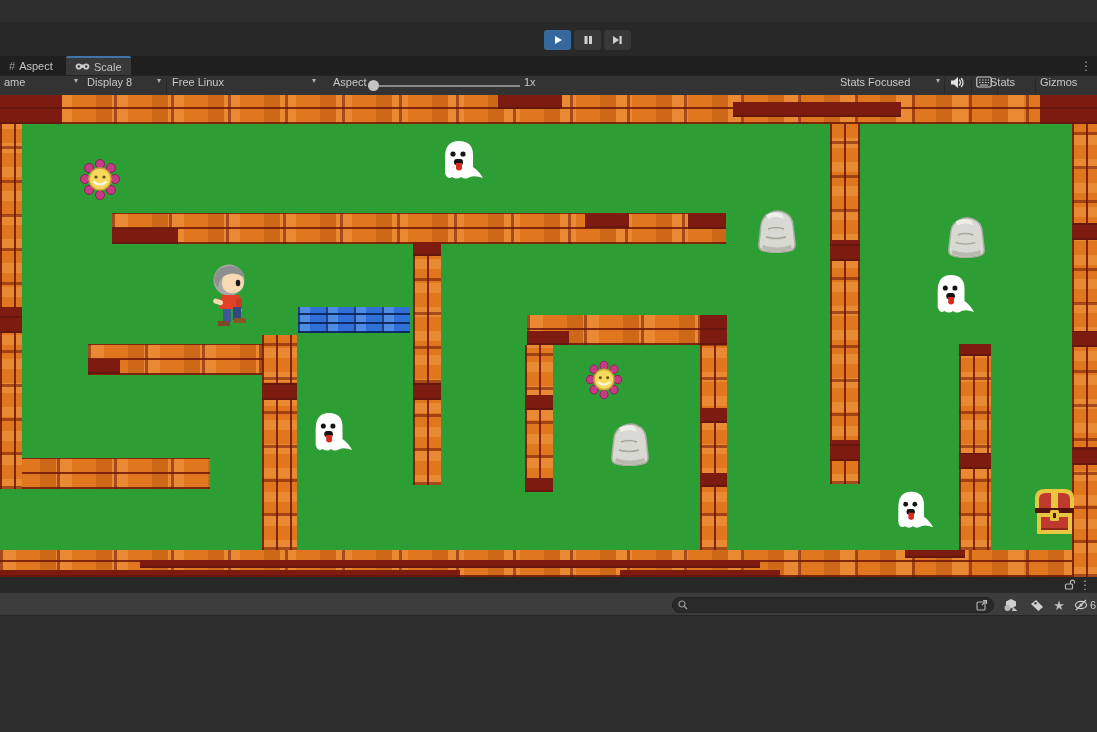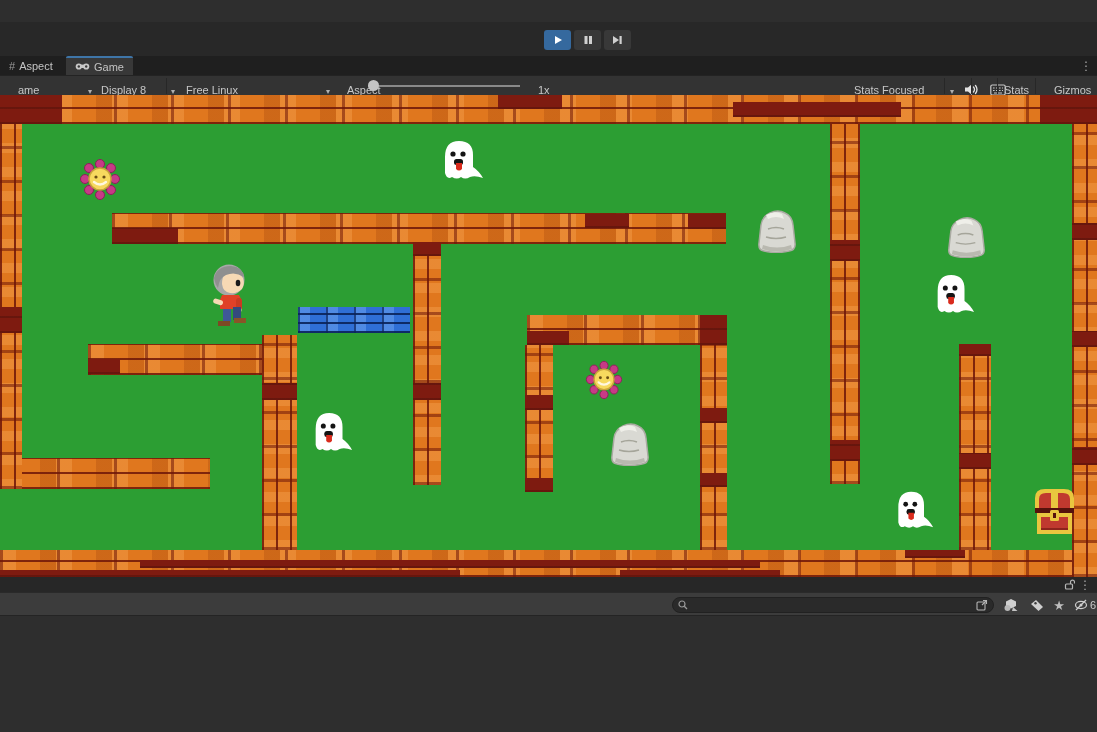--- a/index.html
+++ b/index.html
@@ -18,21 +18,21 @@
 
   .tabstrip{position:absolute;left:0;top:56px;width:100%;height:19px;background:#1f1f1f;}
   .tab{position:absolute;top:0;height:19px;display:flex;align-items:center;gap:4px;
        padding:0 9px;color:#c3c3c3;box-sizing:border-box;}
   .tab-scene{left:0;}
   .tab-game{left:66px;background:#383838;border-top:2px solid #3e75a8;border-radius:2px 2px 0 0;}
   .kebab{position:absolute;color:#a8a8a8;font-size:12px;line-height:1;}
 
   .gametoolbar{position:absolute;left:0;top:75px;width:100%;height:20px;background:#333333;
                border-top:1px solid #232323;}
-  .titem{position:absolute;top:0;height:20px;display:flex;align-items:flex-end;gap:21px;color:#c8c8c8;margin-left:14px;}
+  .titem{position:absolute;top:0;height:20px;display:flex;align-items:flex-start;gap:21px;color:#c8c8c8;}
   .arrow{font-size:8px;color:#b0b0b0;}
   .sep{position:absolute;top:2px;width:1px;height:16px;background:#272727;}
   .slidertrack{position:absolute;left:368px;top:9px;width:152px;height:2px;background:#8a8a8a;}
   .sliderknob{position:absolute;left:368px;top:4px;width:11px;height:11px;border-radius:50%;background:#c4c4c4;}
 
   
   .gameview{position:absolute;left:0;top:95px;width:1097px;height:482px;background:#2c9e33;overflow:hidden;}
   .plat{position:absolute;}
   .brick-h{background-color:#e0771e;background-image:
      repeating-linear-gradient(0deg, rgba(110,22,8,.85) 0 2px, rgba(0,0,0,0) 2px 15px),
@@ -99,21 +99,21 @@
       <span>Aspect</span>
     </div>
     <div class="tab tab-game">
       <svg width="15" height="9" viewBox="0 0 15 9">
           <rect x="4" y="2.6" width="7" height="3.4" fill="#c8c8c8"></rect>
           <circle cx="3.8" cy="4.5" r="3.1" fill="#c8c8c8"></circle>
           <circle cx="11.2" cy="4.5" r="3.1" fill="#c8c8c8"></circle>
           <circle cx="3.8" cy="4.5" r="1.2" fill="#383838"></circle>
           <circle cx="11.2" cy="4.5" r="1.2" fill="#383838"></circle>
         </svg>
-      <span>Game</span>
+      <span>Scale</span>
     </div>
     <span class="kebab" style="right:5px;top:4px;position:absolute;">⋮</span>
   </div>
 
   <div class="gametoolbar">
     <div class="titem" style="left:4px;width:74px;justify-content:space-between;">
       <span>ame</span>
         <span class="arrow">▾</span>
     </div>
     <div class="titem" style="left:87px;width:74px;justify-content:space-between;">

